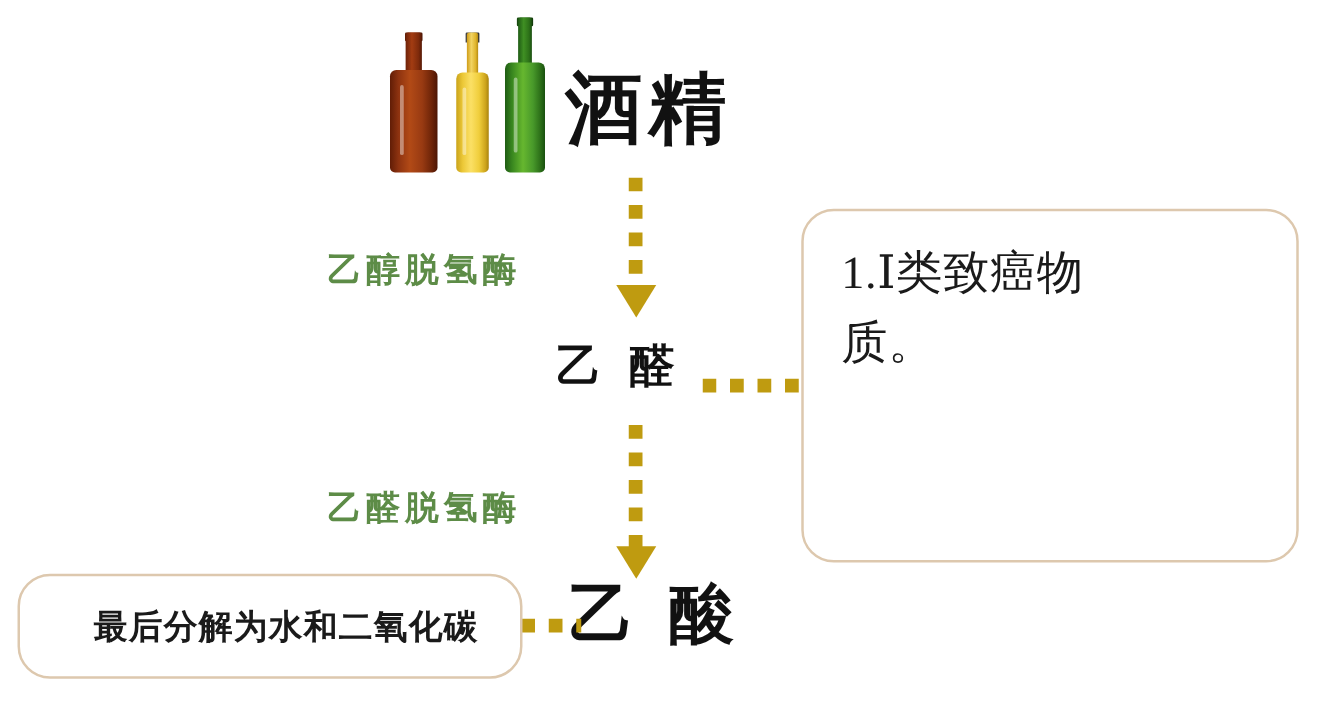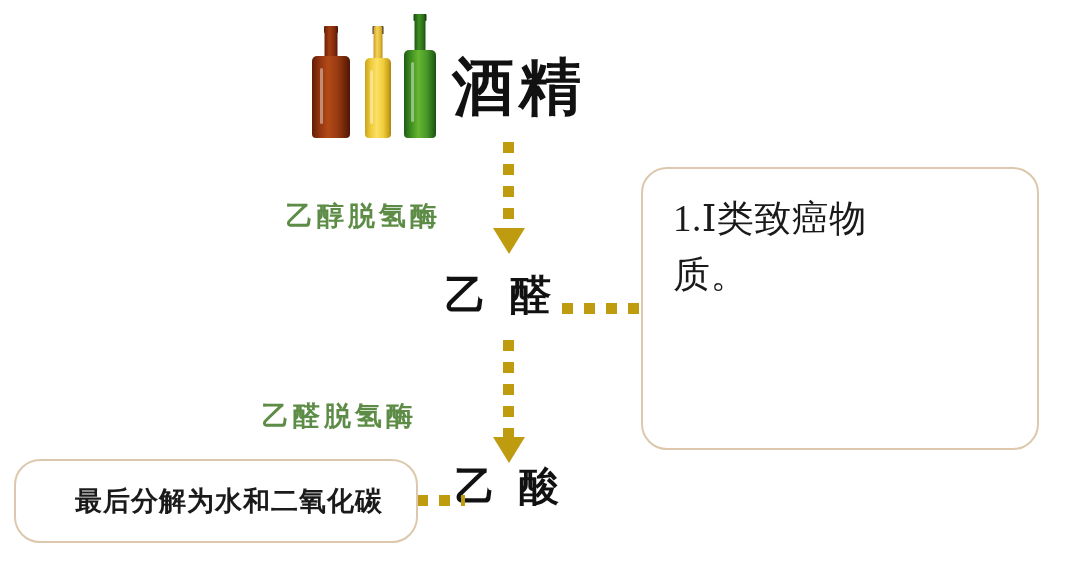--- a/index.html
+++ b/index.html
@@ -108,35 +108,35 @@
   .node {
     position: absolute;
     color: #111111;
     font-family: "DejaVu Serif", "Liberation Serif", serif;
     font-weight: bold;
     letter-spacing: 5px;
     white-space: nowrap;
     line-height: 1;
   }
   #node-alcohol { left: 452px; top: 56px;  font-size: 62px; text-align: center; }
-  #node-acetaldehyde { left: 445px; top: 275px; font-size: 41px; }
-  #node-acetic  { left: 455px; top: 466px; font-size: 40px; }
+  #node-acetaldehyde { left: 445px; top: 275px; font-size: 36px; }
+  #node-acetic  { left: 455px; top: 466px; font-size: 52px; }
 
   
   .enzyme {
     position: absolute;
     color: #5d8c47;
     font-family: "DejaVu Sans", "Liberation Sans", sans-serif;
     font-size: 27px;
     font-weight: bold;
     letter-spacing: 4px;
     white-space: nowrap;
   }
-  #enzyme-adh  { left: 262px; top: 198px; margin-left: 24px; }
-  #enzyme-aldh { left: 262px; top: 388px; margin-top: 10px; }
+  #enzyme-adh  { left: 262px; top: 198px; }
+  #enzyme-aldh { left: 262px; top: 388px; }
 
   
   .v-dots {
     position: absolute;
     width: 11px;
     background-image: linear-gradient(
         to bottom, #bf9b10 0px, #bf9b10 11px,
         rgba(0,0,0,0) 11px, rgba(0,0,0,0) 22px);
     background-size: 11px 22px;
     background-repeat: repeat-y;

